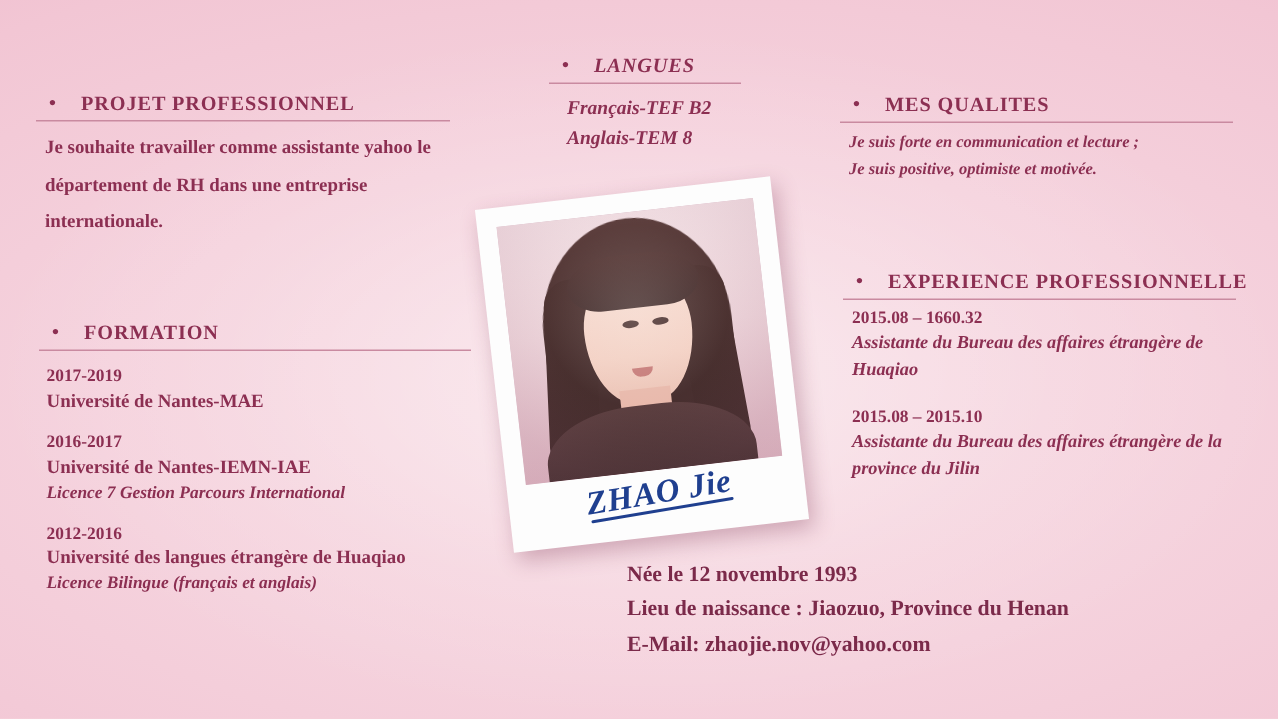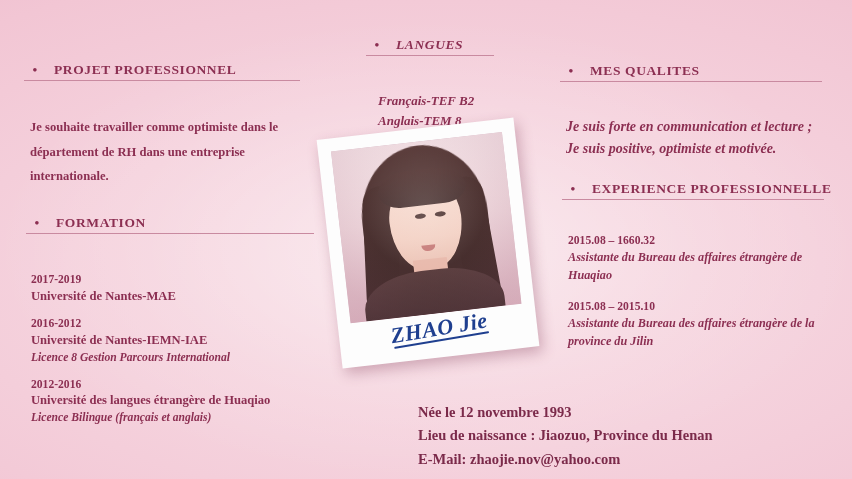--- a/index.html
+++ b/index.html
@@ -54,21 +54,20 @@
   }
   .rule {
     position: absolute;
     height: 1px;
     background: #c98aa0;
   }
 
   
   .block {
     position: absolute;
-    margin-top: 29px;
   }
   .para {
     font-family: "Liberation Serif", serif;
     font-weight: bold;
     font-size: 12.6px;
     line-height: 1.95;
     color: #8c2f52;
   }
   .ital {
     font-style: italic;
@@ -104,21 +103,21 @@
     font-weight: bold;
     font-size: 13px;
     line-height: 1.55;
     color: #8c2f52;
   }
 
   .qual-line {
     font-family: "Liberation Serif", serif;
     font-style: italic;
     font-weight: bold;
-    font-size: 14px;
+    font-size: 11px;
     line-height: 1.6;
     color: #8c2f52;
   }
 
   .exp-item { margin-bottom: 13px; }
   .exp-date {
     font-family: "Liberation Serif", serif;
     font-weight: bold;
     font-size: 11.6px;
     line-height: 1.5;
@@ -283,39 +282,39 @@
 
 <div class="page">
   <div class="vignette"></div>
 
   <div class="section-head" style="left:30px; top:60px;">
     <span class="bullet">•</span>
     <span class="htext">PROJET PROFESSIONNEL</span>
   </div>
   <div class="rule" style="left:24px; top:80px; width:276px;"></div>
   <div class="block" style="left:30px; top:86px; width:278px;">
-    <div class="para">Je souhaite travailler comme optimiste dans le département de RH dans une entreprise internationale.</div>
+    <div class="para">Je souhaite travailler comme assistante yahoo le département de RH dans une entreprise internationale.</div>
   </div>
 
   <div class="section-head" style="left:32px; top:213px;">
     <span class="bullet">•</span>
     <span class="htext">FORMATION</span>
   </div>
   <div class="rule" style="left:26px; top:233px; width:288px;"></div>
 
   <div class="block" style="left:31px; top:243px; width:300px;">
     <div class="edu-item">
       <div class="edu-date">2017-2019</div>
       <div class="edu-school">Université de Nantes-MAE</div>
       <div class="edu-detail"></div>
     </div>
     <div class="edu-item">
-      <div class="edu-date">2016-2012</div>
+      <div class="edu-date">2016-2017</div>
       <div class="edu-school">Université de Nantes-IEMN-IAE</div>
-      <div class="edu-detail">Licence 8 Gestion Parcours International</div>
+      <div class="edu-detail">Licence 7 Gestion Parcours International</div>
     </div>
     <div class="edu-item">
       <div class="edu-date">2012-2016</div>
       <div class="edu-school">Université des langues étrangère de Huaqiao</div>
       <div class="edu-detail">Licence Bilingue (français et anglais)</div>
     </div>
   </div>
 
   <div class="section-head" style="left:372px; top:35px;">
     <span class="bullet">•</span>

